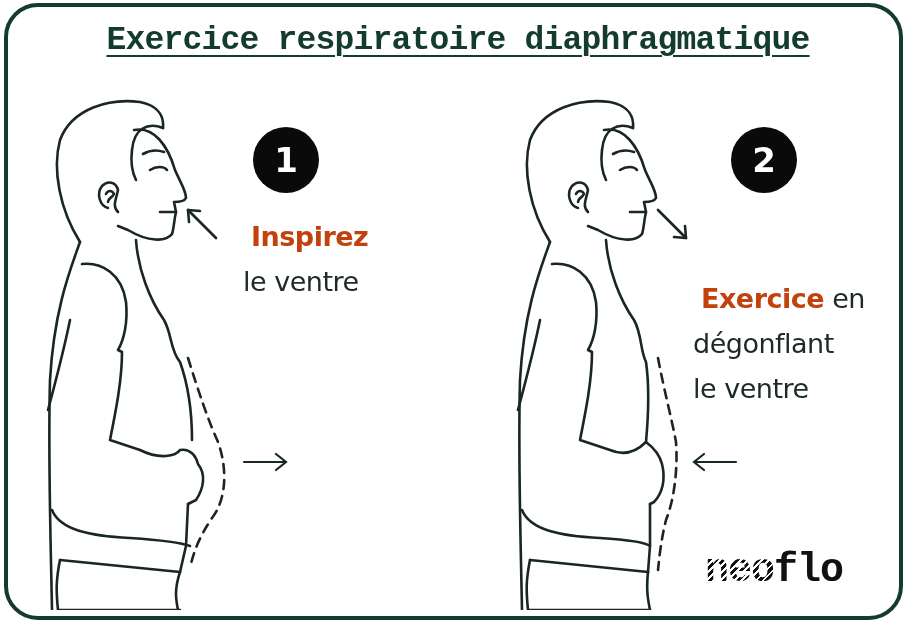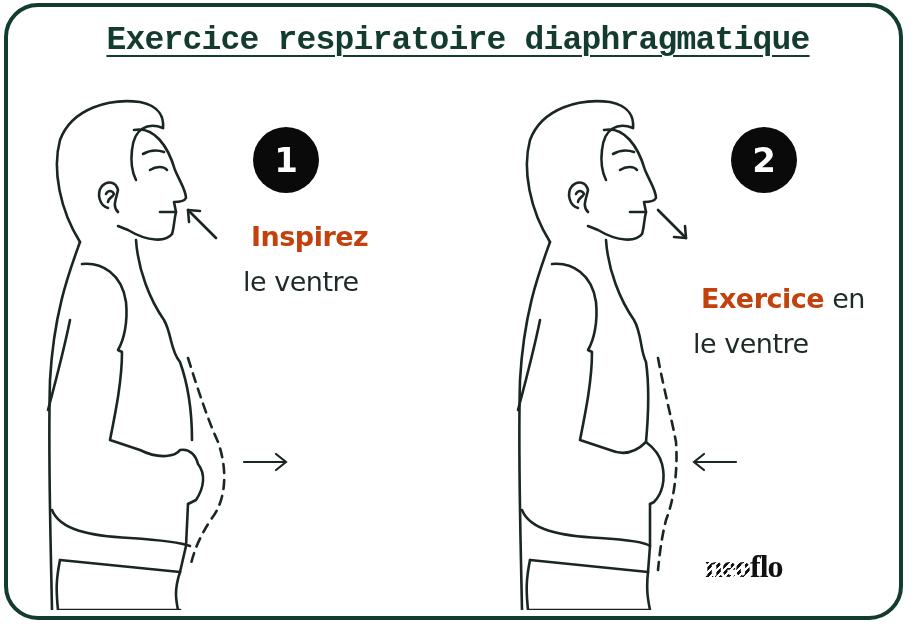--- a/index.html
+++ b/index.html
@@ -20,23 +20,23 @@
       display: flex; align-items: center; justify-content: center;
       font-family: "DejaVu Sans", sans-serif;
     }
     .text-block {
       position: absolute; color: #1d2a25; font-size: 27px; line-height: 45px;
       font-family: "DejaVu Sans", sans-serif; letter-spacing: -0.5px;
     }
     .text-block .strong { font-weight: bold; color: #c2410c; margin-left: 8px; }
     .figure { position: absolute; }
     .logo {
-      position: absolute; left: 705px; top: 548px; font-size: 32px; font-weight: bold;
+      position: absolute; left: 705px; top: 548px; font-size: 40px; font-weight: bold;
       letter-spacing: -1px; color: #111;
-      font-family: Liberation Serif, serif;
+      font-family: Liberation Mono, monospace;
     }
     .logo .striped {
       background: repeating-linear-gradient(135deg, #111 0 3px, #fff 3px 5px);
       -webkit-background-clip: text; background-clip: text; color: transparent;
     }
   </style>
 </head>
 <body>
 
 <div class="frame"></div>
@@ -114,20 +114,21 @@
 </div>
 <svg style="position:absolute;left:242px;top:452px" width="48" height="20" viewBox="0 0 48 20" fill="none" stroke="#1a2622" stroke-width="2.2" stroke-linecap="round">
   <path d="M2 10 L44 10 M34 2 L44 10 L34 18"></path>
 </svg>
 
 <div class="badge" style="left:731px;top:127px">
   <span>2</span>
 </div>
 <div class="text-block" style="left:693px;top:276px">
   <div><span class="strong">Exercice</span><span> en</span></div>
+  <div>dégonflant</div>
   <div>le ventre</div>
 </div>
 <svg style="position:absolute;left:690px;top:452px" width="50" height="20" viewBox="0 0 50 20" fill="none" stroke="#1a2622" stroke-width="2.2" stroke-linecap="round">
   <path d="M46 10 L4 10 M14 2 L4 10 L14 18"></path>
 </svg>
 
 <div class="logo">
   <span class="striped">neo</span><span>flo</span>
 </div>
 

